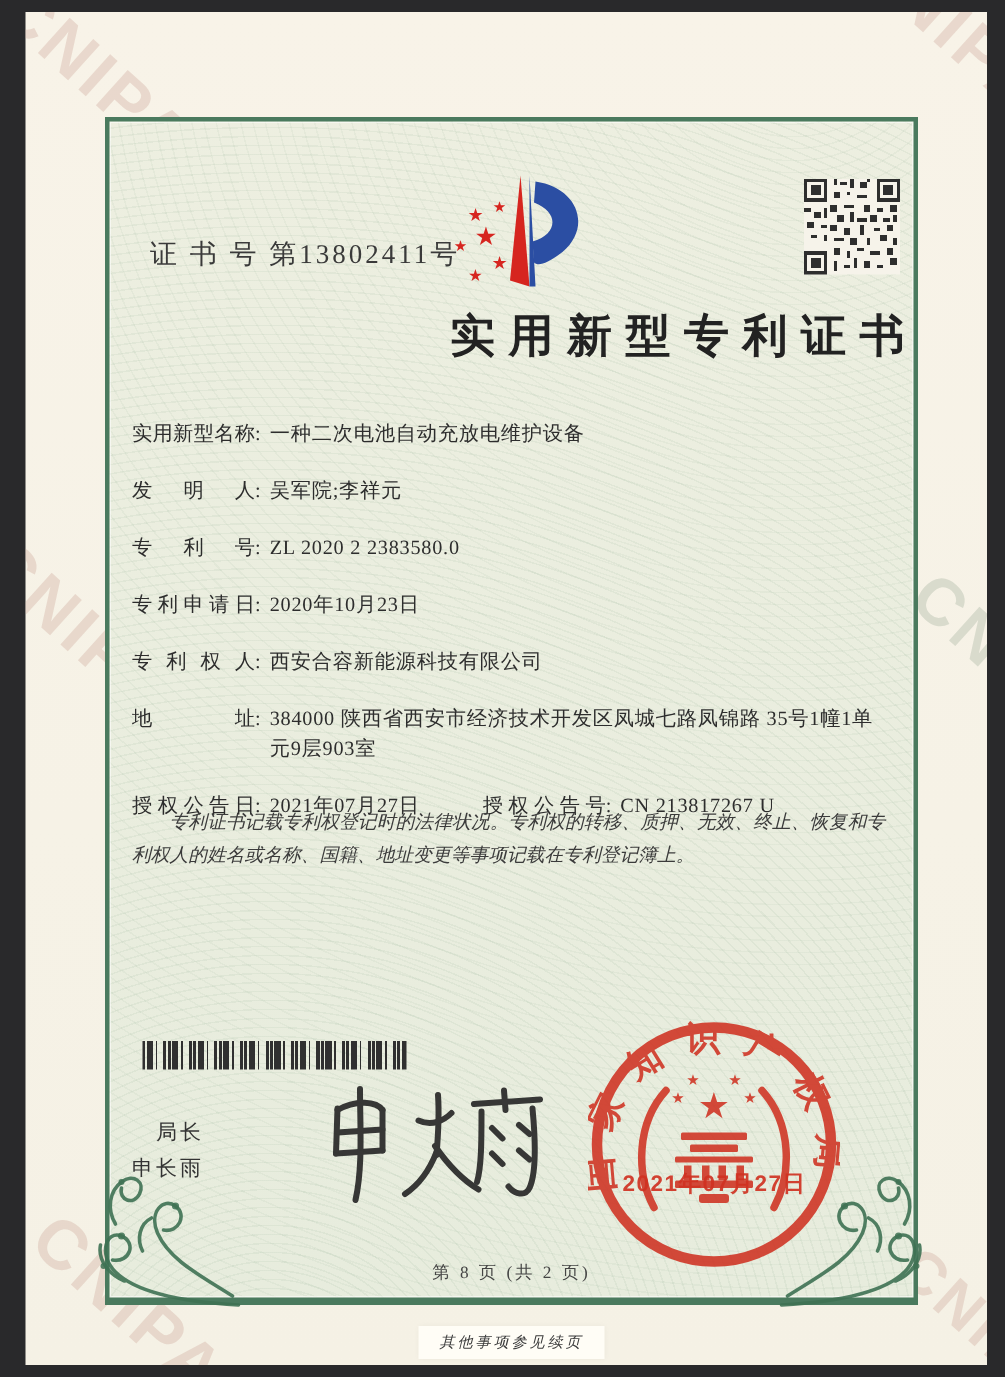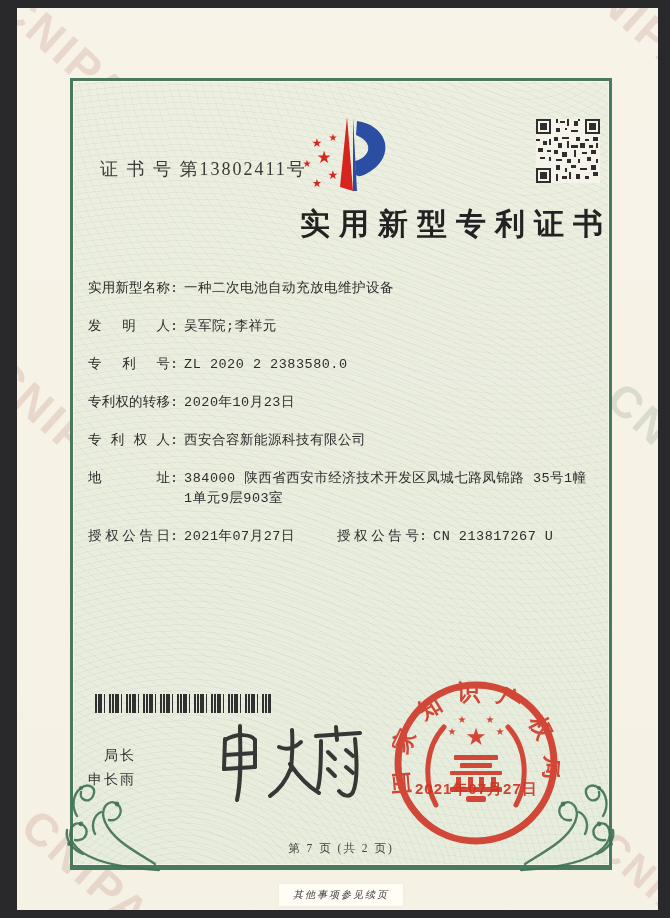--- a/index.html
+++ b/index.html
@@ -17,21 +17,21 @@
             box-shadow:inset 0 0 0 1px rgba(255,255,255,.55);}
   .wm{position:absolute;font-family:"Liberation Sans","DejaVu Sans",sans-serif;
       font-weight:bold;transform:rotate(42deg);letter-spacing:3px;white-space:nowrap;
       pointer-events:none;user-select:none;}
   .wm.pink{color:rgba(198,157,141,.30);font-size:46px;}
   .wm.green{color:rgba(150,165,145,.30);font-size:44px;}
   .certno{position:absolute;left:83px;top:109px;font-size:18px;letter-spacing:2px;color:#3a3a3a;margin-top:40px;}
   .title{position:absolute;left:53px;top:196px;width:542px;text-align:right;
          font-size:30px;font-weight:bold;letter-spacing:9px;color:#222;}
   .fields{position:absolute;left:71px;top:271px;width:500px;font-size:13.5px;line-height:20px;}
-  .frow{display:flex;margin-bottom:18px;font-family:Liberation Mono, monospace;}
+  .frow{display:flex;margin-bottom:18px;}
   .flabel{display:inline-block;width:82px;text-align:justify;text-align-last:justify;flex:none;color:#2c2c2c;}
   .fcolon{flex:none;margin-right:6px;}
   .fvalue{flex:1;letter-spacing:.5px;}
   .grantrow{display:flex;margin-bottom:0;align-items:center;}
   .grant-right{margin-left:42px;display:flex;}
   .paras{position:absolute;left:71px;top:530px;width:502px;font-size:12.5px;line-height:21.5px;
          text-align:justify;color:#3b3b3b;font-style:italic;}
   .paras p{margin:0;text-indent:2em;}
   .barcode{position:absolute;left:78px;top:686px;width:176px;height:19px;
            background:repeating-linear-gradient(90deg,#303030 0 2px,transparent 2px 3px,
@@ -193,21 +193,21 @@
         <span class="flabel">发明人</span>
           <span class="fcolon">:</span>
         <span class="fvalue">吴军院;李祥元</span>
       </div>
       <div class="frow">
         <span class="flabel">专利号</span>
           <span class="fcolon">:</span>
         <span class="fvalue">ZL 2020 2 2383580.0</span>
       </div>
       <div class="frow">
-        <span class="flabel">专利权的转移</span>
+        <span class="flabel">专利申请日</span>
           <span class="fcolon">:</span>
         <span class="fvalue">2020年10月23日</span>
       </div>
       <div class="frow">
         <span class="flabel">专利权人</span>
           <span class="fcolon">:</span>
         <span class="fvalue">西安合容新能源科技有限公司</span>
       </div>
       <div class="frow">
         <span class="flabel">地址</span>
@@ -220,20 +220,21 @@
         <span style="letter-spacing:.5px;">2021年07月27日</span>
         <span class="grant-right">
           <span class="flabel">授权公告号</span>
             <span class="fcolon">:</span>
           <span style="letter-spacing:.5px;">CN 213817267 U</span>
         </span>
       </div>
     </div>
 
     <div class="paras">
+      <p>专利证书记载专利权登记时的法律状况。专利权的转移、质押、无效、终止、恢复和专利权人的姓名或名称、国籍、地址变更等事项记载在专利登记簿上。</p>
     </div>
 
     <div class="barcode"></div>
 
     <div class="signer">
       <div>局长</div>
       <div>申长雨</div>
     </div>
 
     <svg class="sig" width="175" height="88" viewBox="0 0 175 88">
@@ -285,19 +286,19 @@
           <rect x="74" y="117" width="20" height="6" rx="2"></rect>
         </g>
         <g fill="none" stroke="#cf3222" stroke-width="5" stroke-linecap="round">
           <path d="M44,126 C32,104 32,70 52,48"></path>
           <path d="M124,126 C136,104 136,70 116,48"></path>
         </g>
       </g>
     </svg>
     <div class="sealdate">2021年07月27日</div>
 
-    <div class="pageinfo">第 7 页 (共 2 页)</div>
+    <div class="pageinfo">第 8 页 (共 2 页)</div>
     <div class="contnote">
       <span>其他事项参见续页</span>
     </div>
 
   </div>
 </div>
 
 </body></html>

